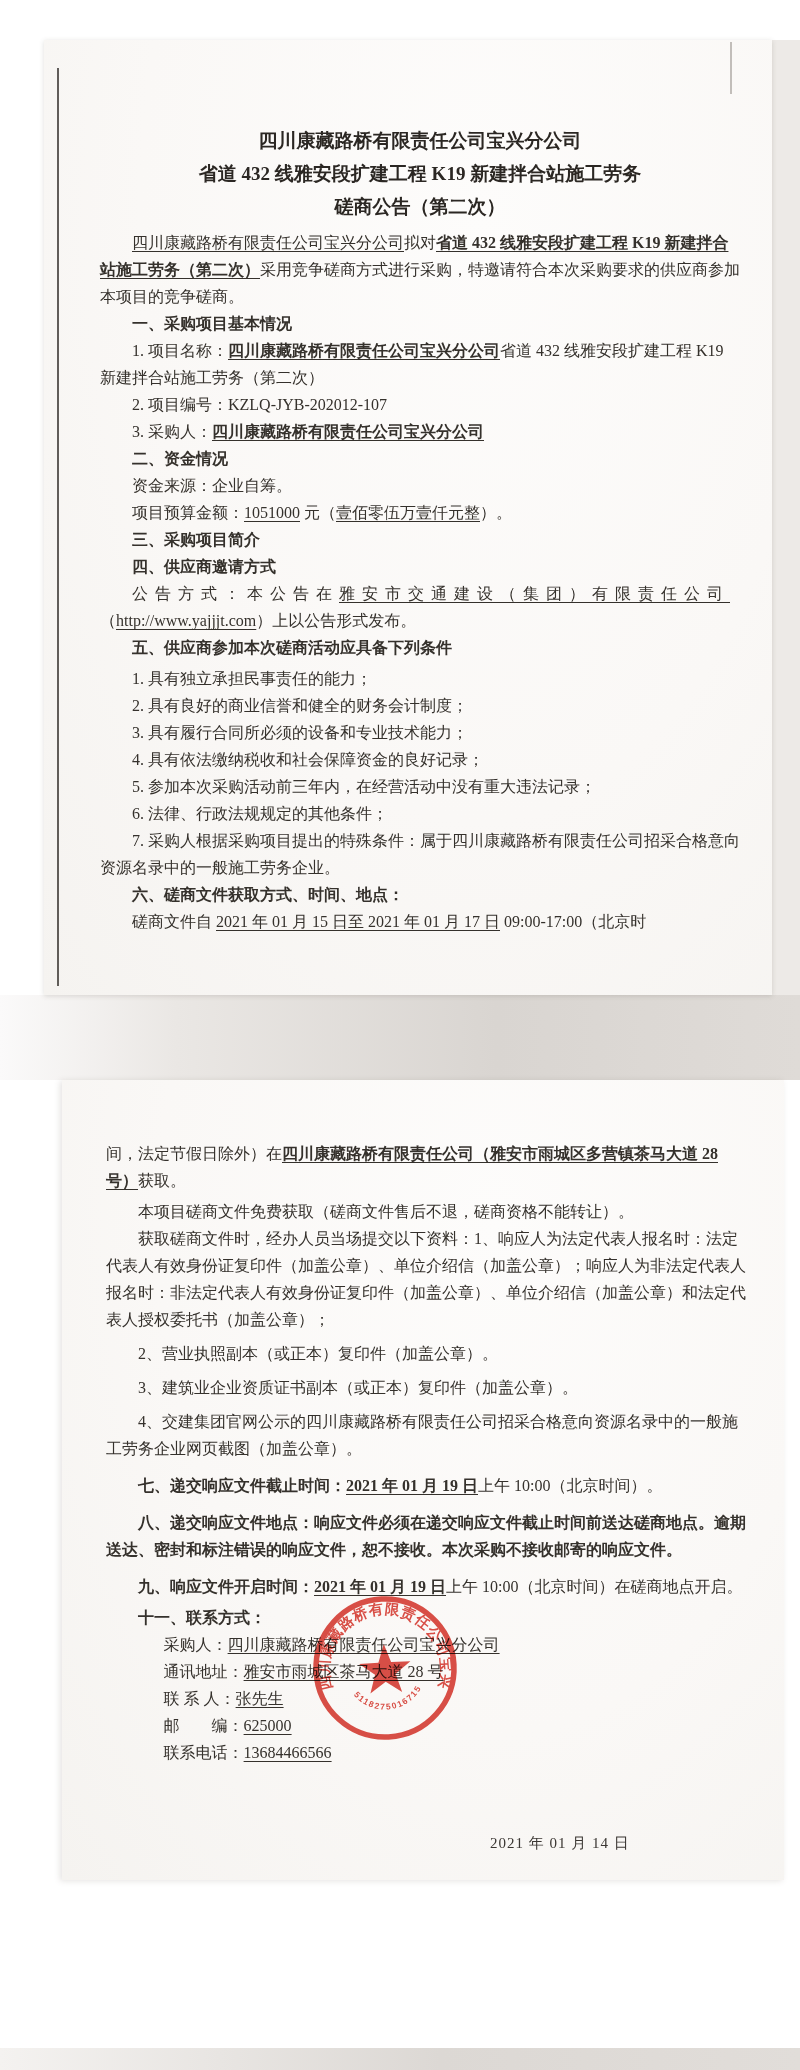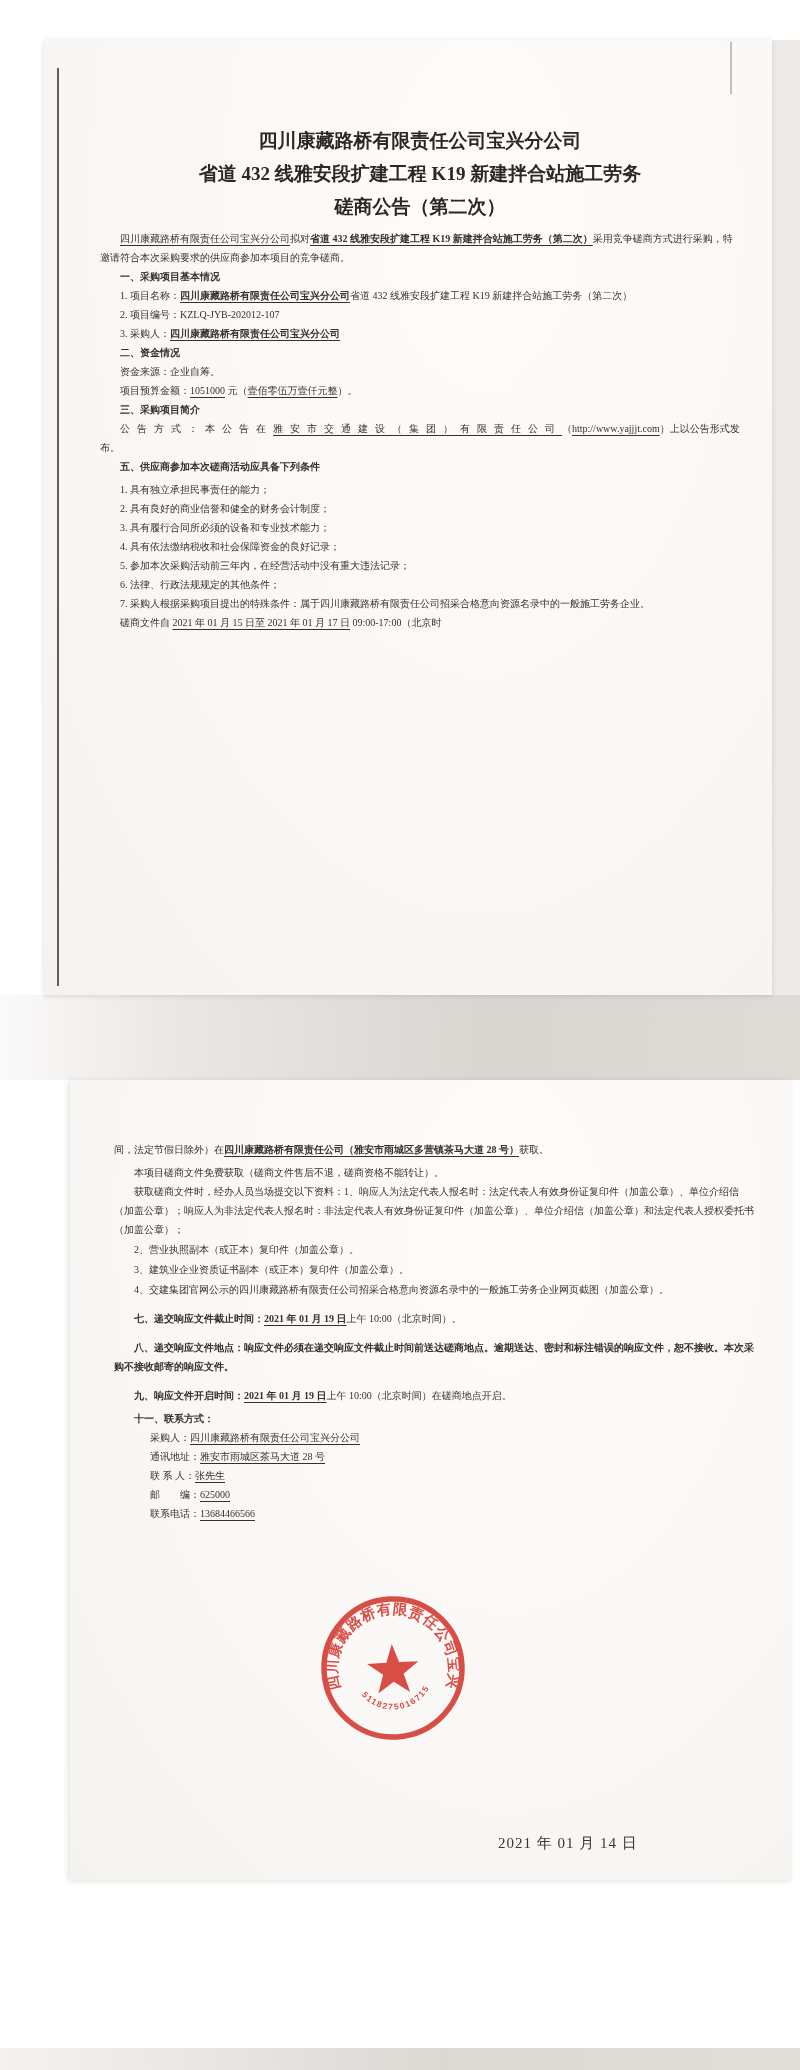--- a/index.html
+++ b/index.html
@@ -14,40 +14,40 @@
   .gap-band{left:0;top:995px;width:800px;height:85px;
     background:linear-gradient(90deg,#fbfafa 0%,#eae7e4 22%,#d9d5d1 62%,#dfdbd7 100%);}
   .bottom-band{left:0;top:2048px;width:800px;height:22px;
     background:linear-gradient(90deg,#f4f2f0 0%,#dcd8d4 55%,#e1ddd9 100%);}
   .right-band{left:772px;top:40px;width:28px;height:955px;background:#edeae7;}
 
   .sheet{position:absolute;background:
       radial-gradient(ellipse at 60% 18%,#fdfcfb 0%,#faf8f6 55%,#f5f3f0 100%);
     box-shadow:0 1px 5px rgba(80,70,60,.18);}
   .sheet1{left:44px;top:40px;width:728px;height:955px;}
-  .sheet2{left:70px;top:1080px;width:722px;height:800px;box-shadow:-2px 1px 6px rgba(80,70,60,.15);}
+  .sheet2{left:62px;top:1080px;width:722px;height:800px;box-shadow:-2px 1px 6px rgba(80,70,60,.15);}
 
   .scan-line-left{position:absolute;left:13px;top:28px;width:2px;height:918px;
     background:#46423e;opacity:.85;}
   .scan-line-right{position:absolute;left:686px;top:2px;width:2px;height:52px;
     background:#c2beba;}
 
   .content{position:absolute;color:#35312c;}
   .content1{left:56px;top:84px;width:640px;}
   .content2{left:44px;top:60px;width:642px;}
 
-  .para{font-size:10px;line-height:19px;margin:0;text-align:left;}
+  .para{font-size:16px;line-height:27px;margin:0;text-align:left;}
   .para.title{font-size:19px;line-height:33px;font-weight:700;text-align:center;color:#2b2723;}
   .para.h{font-weight:700;text-indent:2em;}
   .para.p{text-indent:2em;}
   .para.cont{text-indent:0;}
   .para.contact{text-indent:3.6em;}
   .para.gap2{margin-top:4px;}
   .para.gap3{}
-  .para.gap4{margin-top:1px;}
+  .para.gap4{margin-top:7px;}
   .para.gap5{margin-top:10px;}
   .para.first-body{margin-top:6px;}
   .u{text-decoration:underline;text-underline-offset:3px;text-decoration-thickness:1px;}
   .b{font-weight:700;}
   .ls{letter-spacing:7px;font-family:Liberation Serif, serif;}
 
   .doc-date{position:absolute;left:428px;top:754px;font-size:15px;letter-spacing:1px;color:#3a3632;}
 
   .seal{position:absolute;left:248px;top:512px;width:150px;height:152px;
     mix-blend-mode:multiply;opacity:.88;transform:rotate(-3deg);}
@@ -70,29 +70,31 @@
         <div class="para title"><span>磋商公告（第二次）</span></div>
         <div class="para p first-body"><span class="u">四川康藏路桥有限责任公司宝兴分公司</span><span>拟对</span><span class="u b">省道 432 线雅安段扩建工程 K19 新建拌合站施工劳务（第二次）</span><span>采用竞争磋商方式进行采购，特邀请符合本次采购要求的供应商参加本项目的竞争磋商。</span></div>
         <div class="para h"><span>一、采购项目基本情况</span></div>
         <div class="para p"><span>1. 项目名称：</span><span class="u b">四川康藏路桥有限责任公司宝兴分公司</span><span>省道 432 线雅安段扩建工程 K19 新建拌合站施工劳务（第二次）</span></div>
         <div class="para p"><span>2. 项目编号：KZLQ-JYB-202012-107</span></div>
         <div class="para p"><span>3. 采购人：</span><span class="u b">四川康藏路桥有限责任公司宝兴分公司</span></div>
         <div class="para h"><span>二、资金情况</span></div>
         <div class="para p"><span>资金来源：企业自筹。</span></div>
         <div class="para p"><span>项目预算金额：</span><span class="u">1051000</span><span> 元（</span><span class="u">壹佰零伍万壹仟元整</span><span>）。</span></div>
         <div class="para h"><span>三、采购项目简介</span></div>
+        <div class="para h"><span>四、供应商邀请方式</span></div>
         <div class="para p"><span class="ls">公告方式：本公告在</span><span class="u ls">雅安市交通建设（集团）有限责任公司</span><span>（</span><span class="u">http://www.yajjjt.com</span><span>）上以公告形式发布。</span></div>
         <div class="para h gap3"><span>五、供应商参加本次磋商活动应具备下列条件</span></div>
         <div class="para p gap2"><span>1. 具有独立承担民事责任的能力；</span></div>
         <div class="para p"><span>2. 具有良好的商业信誉和健全的财务会计制度；</span></div>
         <div class="para p"><span>3. 具有履行合同所必须的设备和专业技术能力；</span></div>
         <div class="para p"><span>4. 具有依法缴纳税收和社会保障资金的良好记录；</span></div>
         <div class="para p"><span>5. 参加本次采购活动前三年内，在经营活动中没有重大违法记录；</span></div>
         <div class="para p"><span>6. 法律、行政法规规定的其他条件；</span></div>
         <div class="para p"><span>7. 采购人根据采购项目提出的特殊条件：属于四川康藏路桥有限责任公司招采合格意向资源名录中的一般施工劳务企业。</span></div>
+        <div class="para h gap3"><span>六、磋商文件获取方式、时间、地点：</span></div>
         <div class="para p"><span>磋商文件自 </span><span class="u">2021 年 01 月 15 日至 2021 年 01 月 17 日</span><span> 09:00-17:00（北京时</span></div>
       </div>
   </div>
 
   <div class="sheet sheet2">
     <div class="content content2">
         <div class="para cont"><span>间，法定节假日除外）在</span><span class="u b">四川康藏路桥有限责任公司（雅安市雨城区多营镇茶马大道 28 号）</span><span>获取。</span></div>
         <div class="para p gap2"><span>本项目磋商文件免费获取（磋商文件售后不退，磋商资格不能转让）。</span></div>
         <div class="para p gap3"><span>获取磋商文件时，经办人员当场提交以下资料：1、响应人为法定代表人报名时：法定代表人有效身份证复印件（加盖公章）、单位介绍信（加盖公章）；响应人为非法定代表人报名时：非法定代表人有效身份证复印件（加盖公章）、单位介绍信（加盖公章）和法定代表人授权委托书（加盖公章）；</span></div>
         <div class="para p gap4"><span>2、营业执照副本（或正本）复印件（加盖公章）。</span></div>

